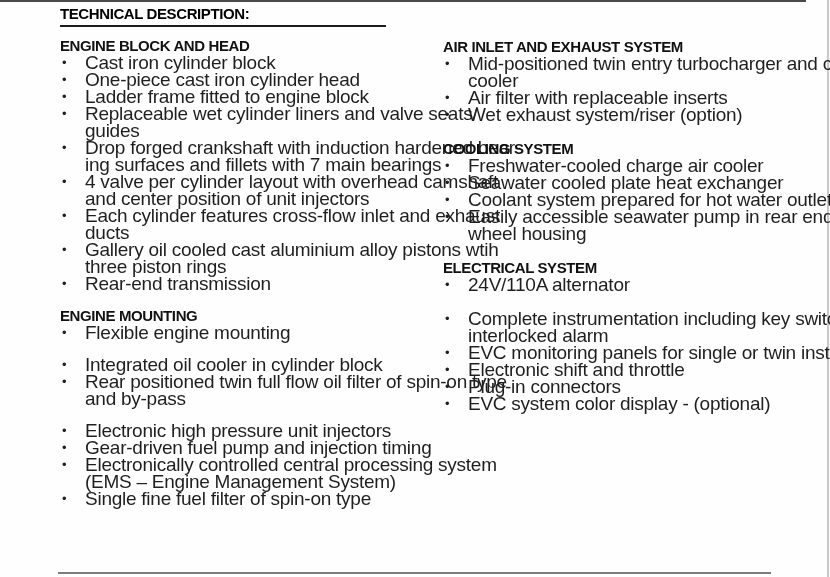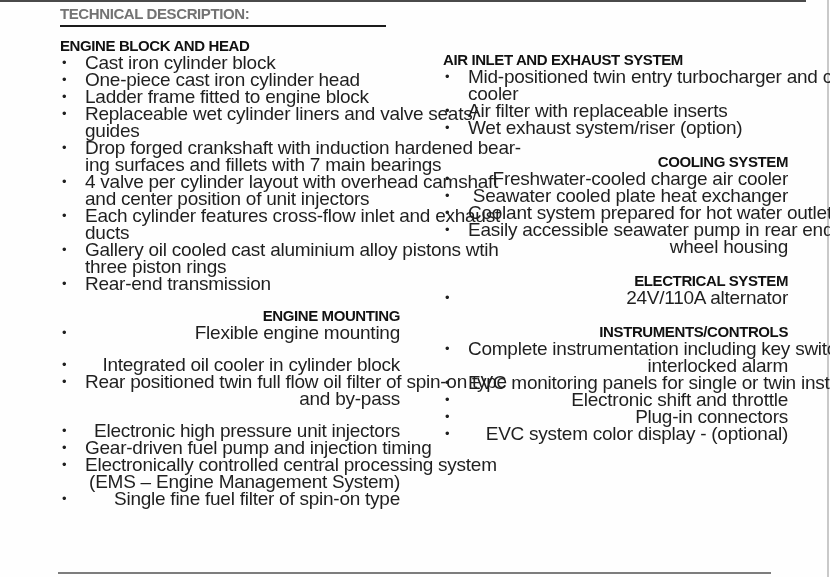--- a/index.html
+++ b/index.html
@@ -30,28 +30,28 @@
   }
   
   .title-block {
     position: absolute; left: 60px; top: 5px; width: 326px;
     border-bottom: 2px solid #1c1c1c;
     padding-bottom: 3px;
   }
   .page-title {
     margin: 0;
     font-size: 15px; line-height: 17px; font-weight: bold;
-    letter-spacing: -0.4px; color: #737373;
+    letter-spacing: -0.4px; color: #000000;
     white-space: pre;
   }
   
   .col { position: absolute; }
   .col-left  { left: 60px;  top: 37px; width: 340px; }
-  .col-right { left: 443px; top: 51px; width: 345px; }
-  .spec-section + .spec-section { margin-top: 15px; text-align: right; }
+  .col-right { left: 443px; top: 38px; width: 345px; }
+  .spec-section + .spec-section { margin-top: 15px; }
   .col-right .spec-section + .spec-section { margin-top: 17px; }
   .sec-heading {
     margin: 0;
     font-size: 15px; line-height: 17px; font-weight: bold;
     letter-spacing: -0.4px; color: #111;
     white-space: pre;
   }
   .spec-list { list-style: none; margin: 0; padding: 0; }
   .spec-item { position: relative; padding-left: 25px; }
   .bullet {
@@ -222,21 +222,20 @@
       <h2 class="sec-heading">ELECTRICAL SYSTEM</h2>
       <ul class="spec-list">
         <li class="spec-item">
           <span class="bullet">•</span>
           <span class="item-text">24V/110A alternator</span>
         </li>
       </ul>
     </section>
 
     <section class="spec-section">
-      <h2 class="sec-heading">INSTRUMENTS/CONTROLS</h2>
       <ul class="spec-list">
         <li class="spec-item">
           <span class="bullet">•</span>
           <span class="item-text">Complete instrumentation including key switch and
 interlocked alarm</span>
         </li>
         <li class="spec-item">
           <span class="bullet">•</span>
           <span class="item-text">EVC monitoring panels for single or twin installations</span>
         </li>

